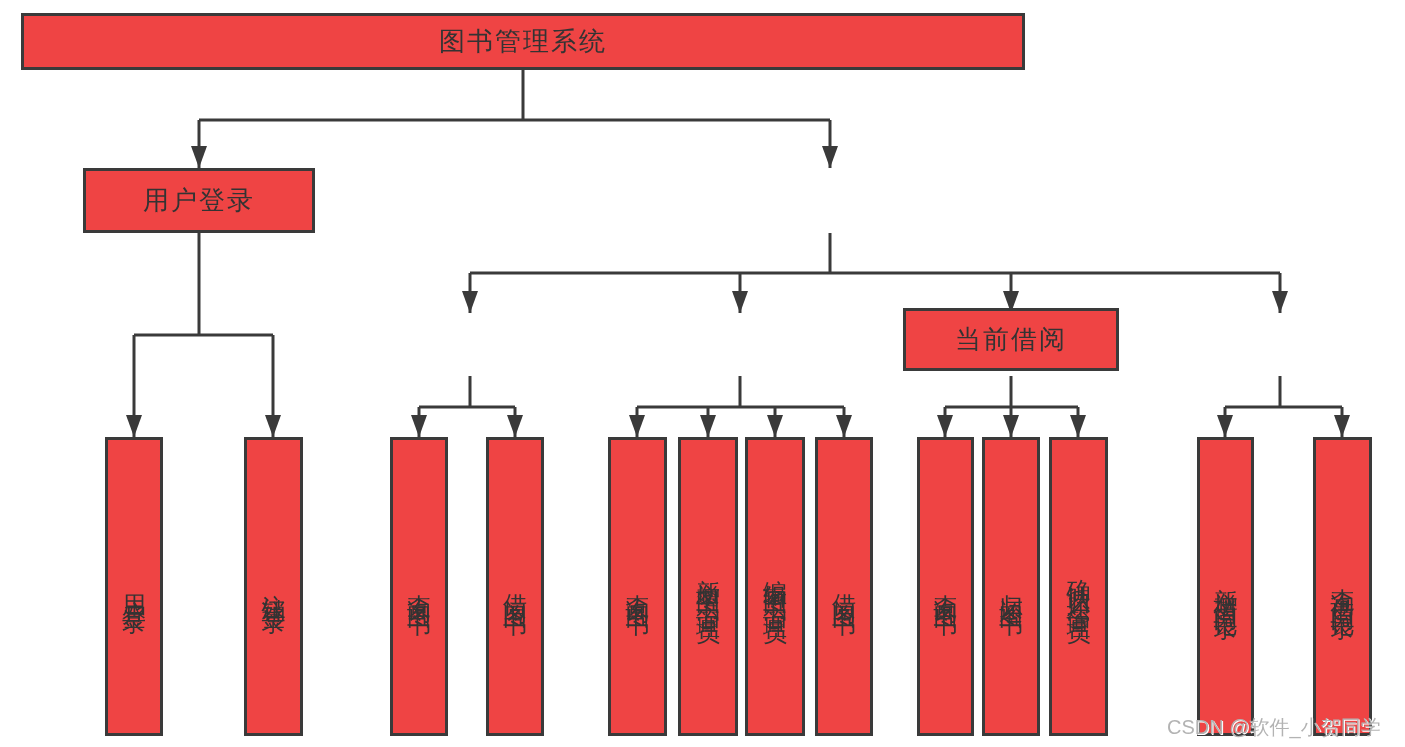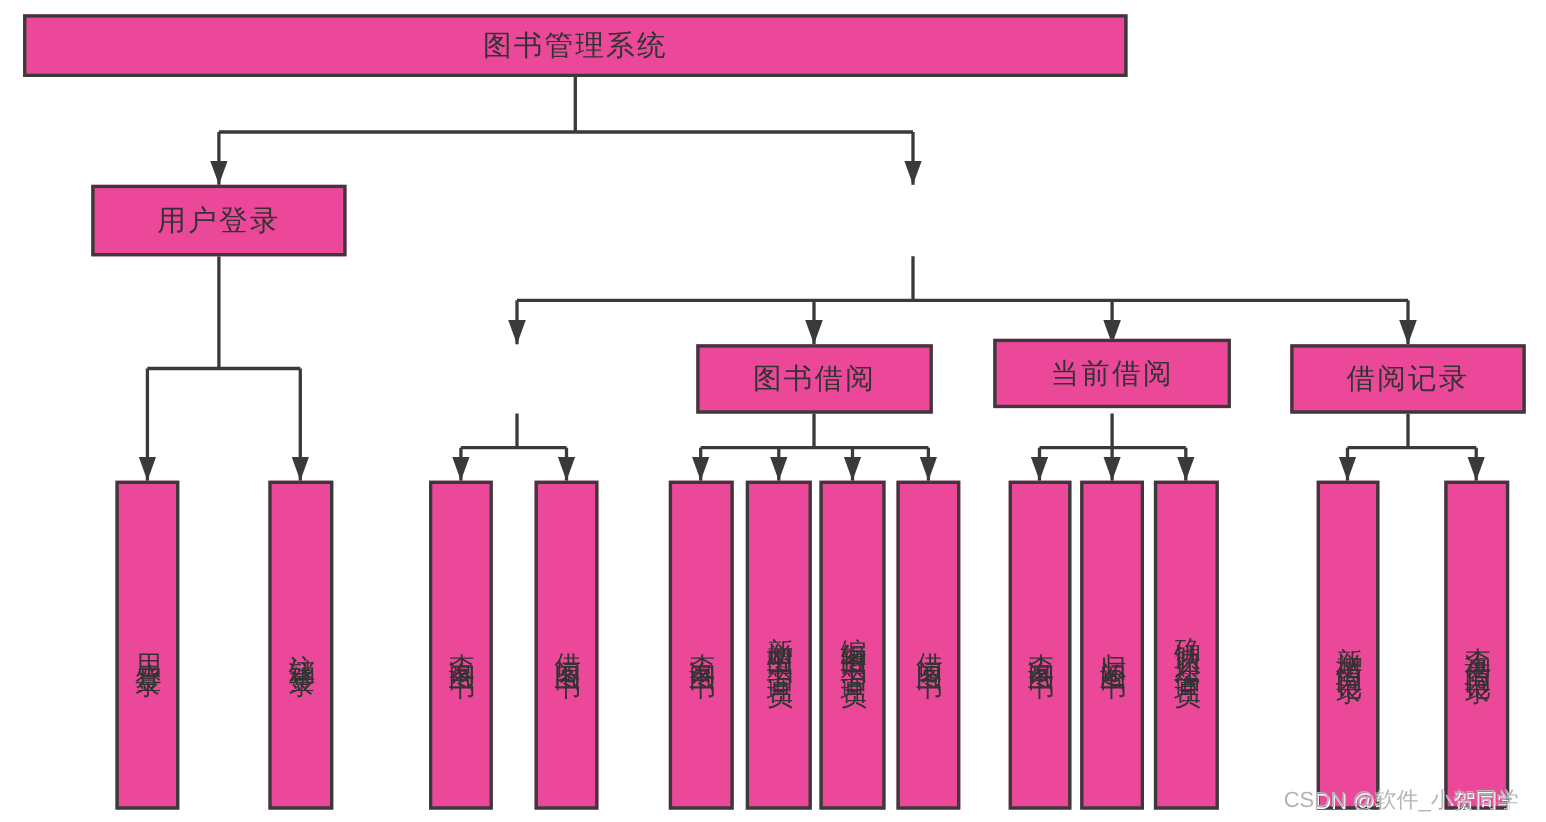--- a/index.html
+++ b/index.html
@@ -14,21 +14,21 @@
   #wires {
     position: absolute;
     left: 0; top: 0;
     width: 1405px; height: 747px;
     pointer-events: none;
   }
   .box {
     position: absolute;
     box-sizing: border-box;
     border: 3px solid #3a3a3a;
-    background: #ec4899;
+    background: #ef4444;
     display: flex;
     align-items: center;
     justify-content: center;
     color: #333333;
   }
   .h-box { font-size: 26px; letter-spacing: 2px; white-space: nowrap; }
   .v-box span {
     writing-mode: vertical-rl;
     text-orientation: mixed;
     font-size: 24px;
@@ -111,23 +111,21 @@
       <line x1="1078" y1="407" x2="1078" y2="437" marker-end="url(#arw)"></line>
       <line x1="1225" y1="407" x2="1225" y2="437" marker-end="url(#arw)"></line>
       <line x1="1342" y1="407" x2="1342" y2="437" marker-end="url(#arw)"></line>
     </g>
   </svg>
 
   <div class="box h-box n-root">图书管理系统</div>
 
   <div class="box h-box n-user-login">用户登录</div>
 
-  <div class="box h-box n-book-borrow">图书借阅</div>
   <div class="box h-box n-cur-borrow">当前借阅</div>
-  <div class="box h-box n-borrow-rec">借阅记录</div>
 
   <div class="box v-box leaf l-1">
     <span>用户登录</span>
   </div>
   <div class="box v-box leaf l-2">
     <span>注销登录</span>
   </div>
   <div class="box v-box leaf l-3">
     <span>查询图书</span>
   </div>

